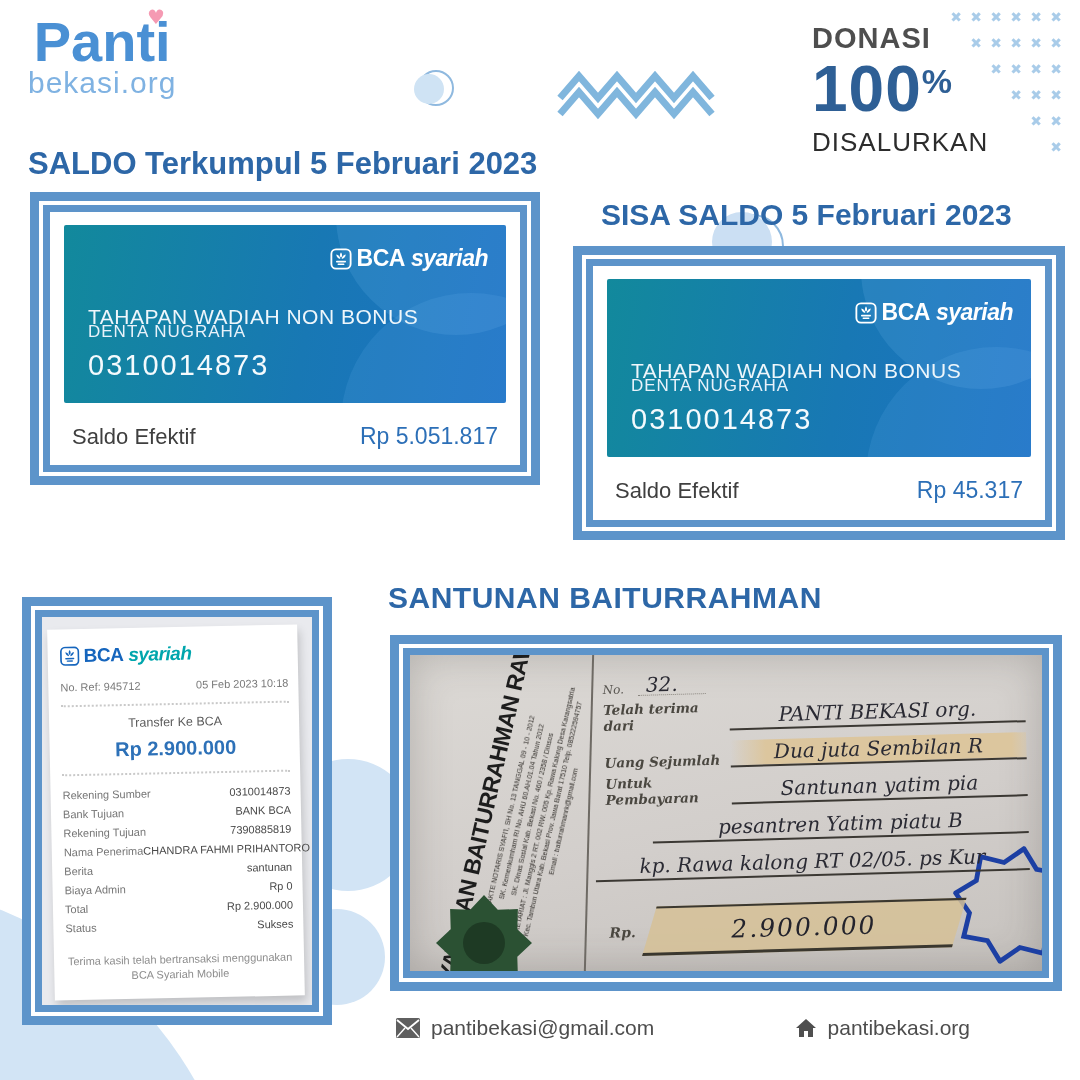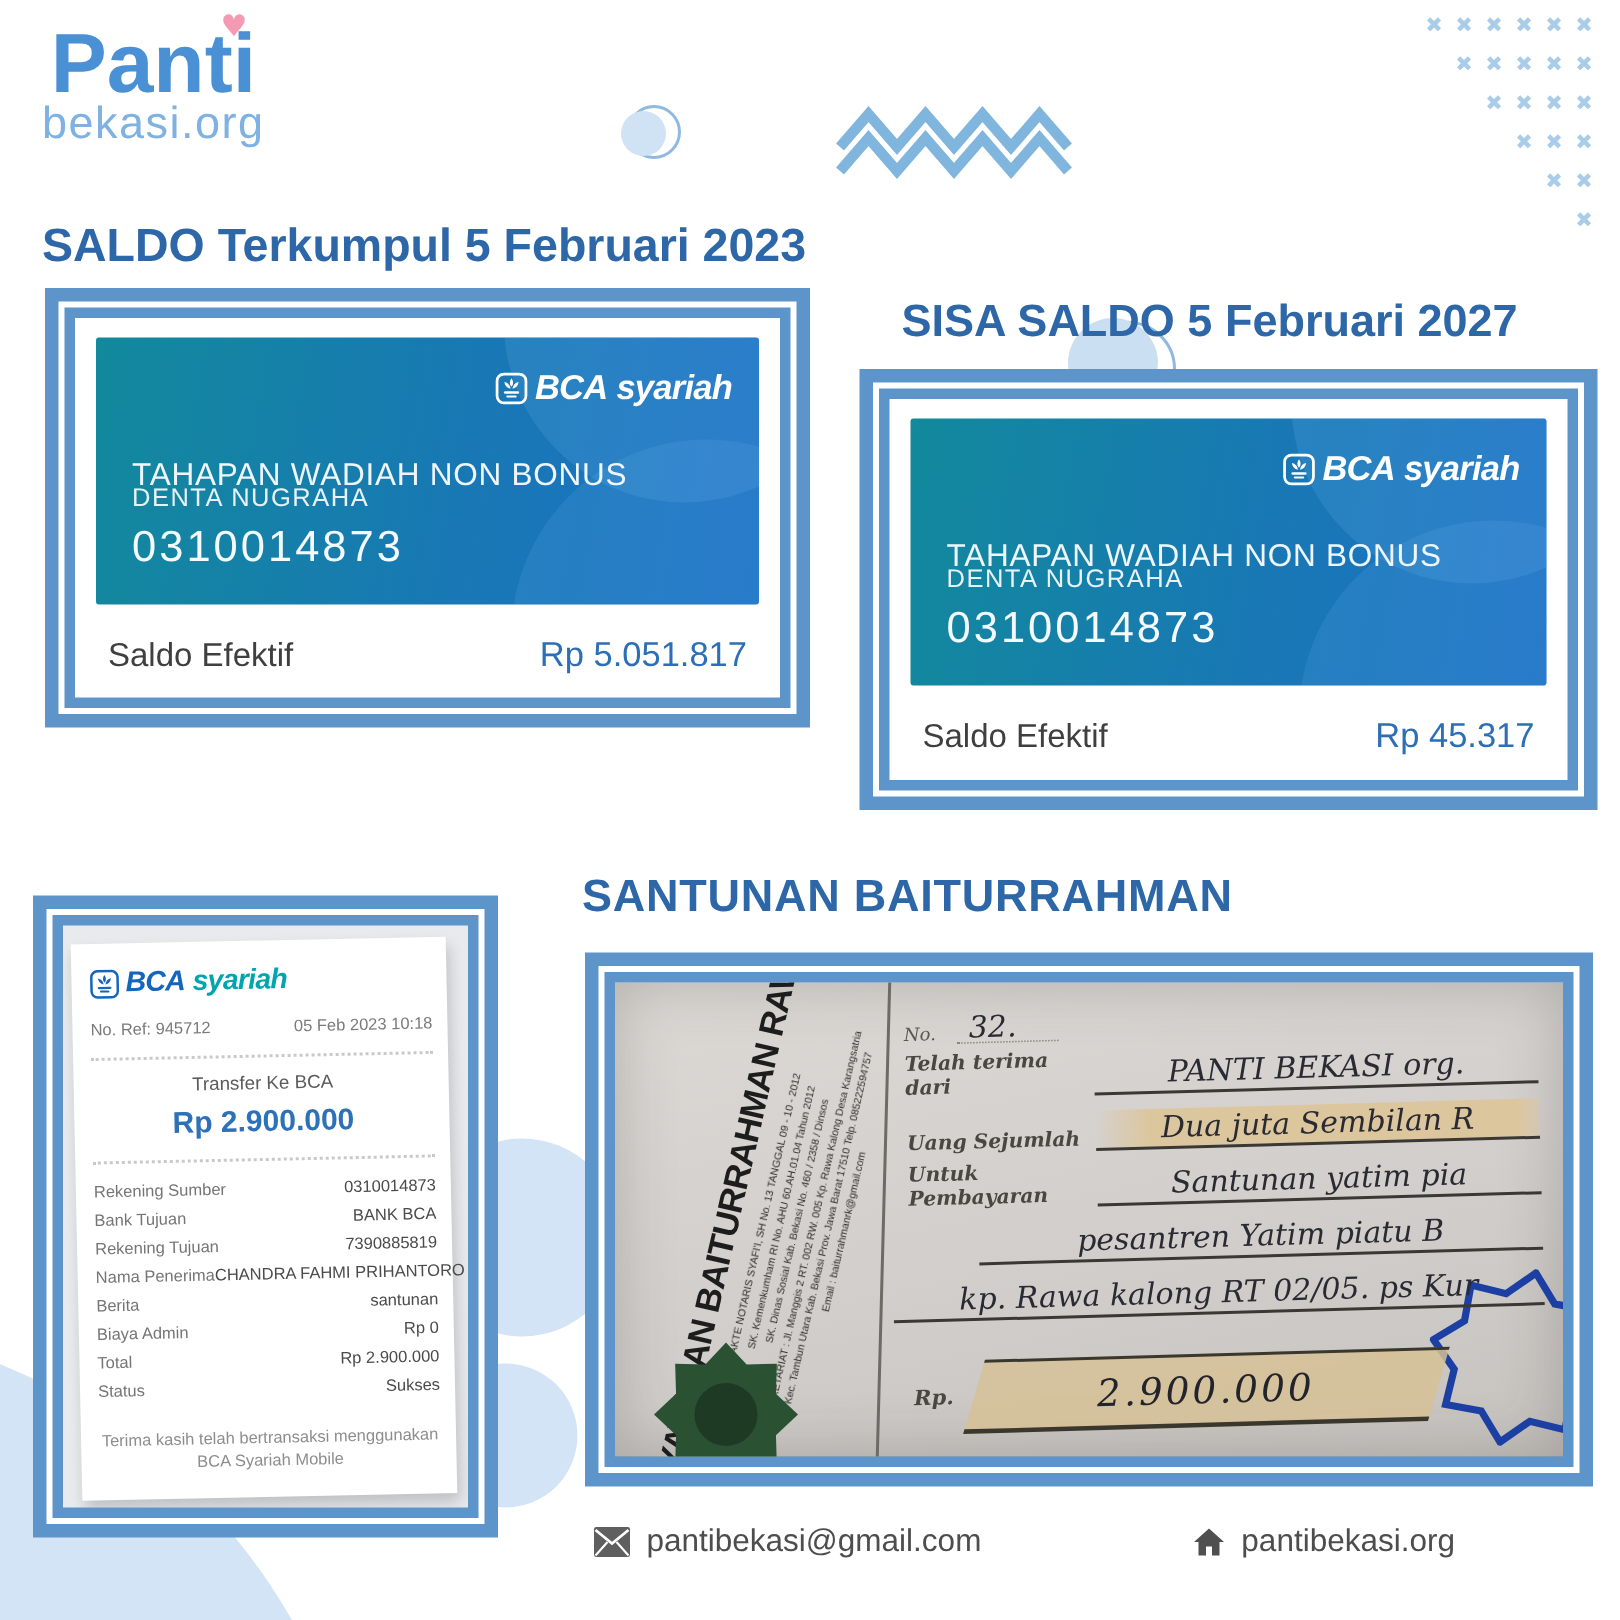--- a/index.html
+++ b/index.html
@@ -52,21 +52,21 @@
   .card1{left:30px;top:192px;width:510px;height:293px;}
   .card2{left:573px;top:246px;width:492px;height:294px;}
   .card-body{padding:13px 14px 0;}
   .bank-card{position:relative;height:178px;border-radius:2px;overflow:hidden;
              background:linear-gradient(100deg,#12899c 0%,#1878b4 55%,#1d71c5 100%);}
   .card-deco{position:absolute;border-radius:50%;background:rgba(125,195,245,0.16);}
   .cd1{width:240px;height:240px;right:-70px;top:-130px;}
   .cd2{width:260px;height:260px;right:-95px;bottom:-150px;background:rgba(125,195,245,0.13);}
   .bca-logo{position:absolute;top:20px;right:18px;display:flex;align-items:center;gap:5px;color:#ffffff;}
   .bca-logo svg{display:block;}
-  .bca-bca{font-size:23px;font-weight:bold;font-style:italic;letter-spacing:-0.5px;}
+  .bca-bca{font-size:23px;font-weight:bold;letter-spacing:-0.5px;}
   .bca-sy{font-size:23px;font-weight:bold;font-style:italic;letter-spacing:-0.5px;margin-left:1px;}
   .card-product{position:absolute;left:24px;top:80px;font-size:21px;color:#eef6fb;letter-spacing:0.5px;}
   .card-owner{position:absolute;left:24px;top:97px;font-size:17px;color:#e8f2fa;letter-spacing:1px;}
   .card-number{position:absolute;left:24px;top:124px;font-size:29px;font-weight:500;color:#f4fafd;letter-spacing:2px;}
   .saldo-row{display:flex;justify-content:space-between;align-items:center;padding:20px 8px 0;}
   .saldo-label{font-size:22px;color:#3f3f3f;}
   .saldo-value{font-size:23px;font-weight:normal;color:#2c6fb7;}
 
   
   .receipt-frame{left:22px;top:597px;width:310px;height:428px;}
@@ -143,20 +143,27 @@
 
   <div class="deco-circle">
     <div class="ring"></div>
       <div class="fill"></div>
   </div>
   <svg class="zigzag" width="160" height="56" viewBox="0 0 160 56">
     <polyline points="4,32 23,10 42,32 61,10 80,32 99,10 118,32 137,10 156,32" fill="none" stroke="#80b6dd" stroke-width="7"></polyline>
     <polyline points="4,48 23,26 42,48 61,26 80,48 99,26 118,48 137,26 156,48" fill="none" stroke="#80b6dd" stroke-width="7"></polyline>
   </svg>
 
+  <div class="donasi">
+    <div class="l1">DONASI</div>
+    <div class="pct-row">
+      <span class="pct">100</span><span class="pct-sign">%</span>
+    </div>
+    <div class="l2">DISALURKAN</div>
+  </div>
 
   <div class="xpat">
     <div class="row"><span>✖</span><span>✖</span><span>✖</span><span>✖</span><span>✖</span><span>✖</span></div>
     <div class="row"><span>✖</span><span>✖</span><span>✖</span><span>✖</span><span>✖</span></div>
     <div class="row"><span>✖</span><span>✖</span><span>✖</span><span>✖</span></div>
     <div class="row"><span>✖</span><span>✖</span><span>✖</span></div>
     <div class="row"><span>✖</span><span>✖</span></div>
     <div class="row"><span>✖</span></div>
   </div>
 
@@ -193,21 +200,21 @@
       </div>
     </div>
         </div>
       </div>
   </div>
 
   <div class="sisa-circle">
     <div class="ring"></div>
       <div class="fill"></div>
   </div>
-  <div class="heading h-sisa">SISA SALDO 5 Februari 2027</div>
+  <div class="heading h-sisa">SISA SALDO 5 Februari 2023</div>
 
   <div class="frame card2">
     <div class="frame-w">
         <div class="frame-i">
           <div class="frame-c">
       <div class="card-body">
         <div class="bank-card">
           <div class="card-deco cd1"></div>
                 <div class="card-deco cd2"></div>
           <div class="bca-logo">

